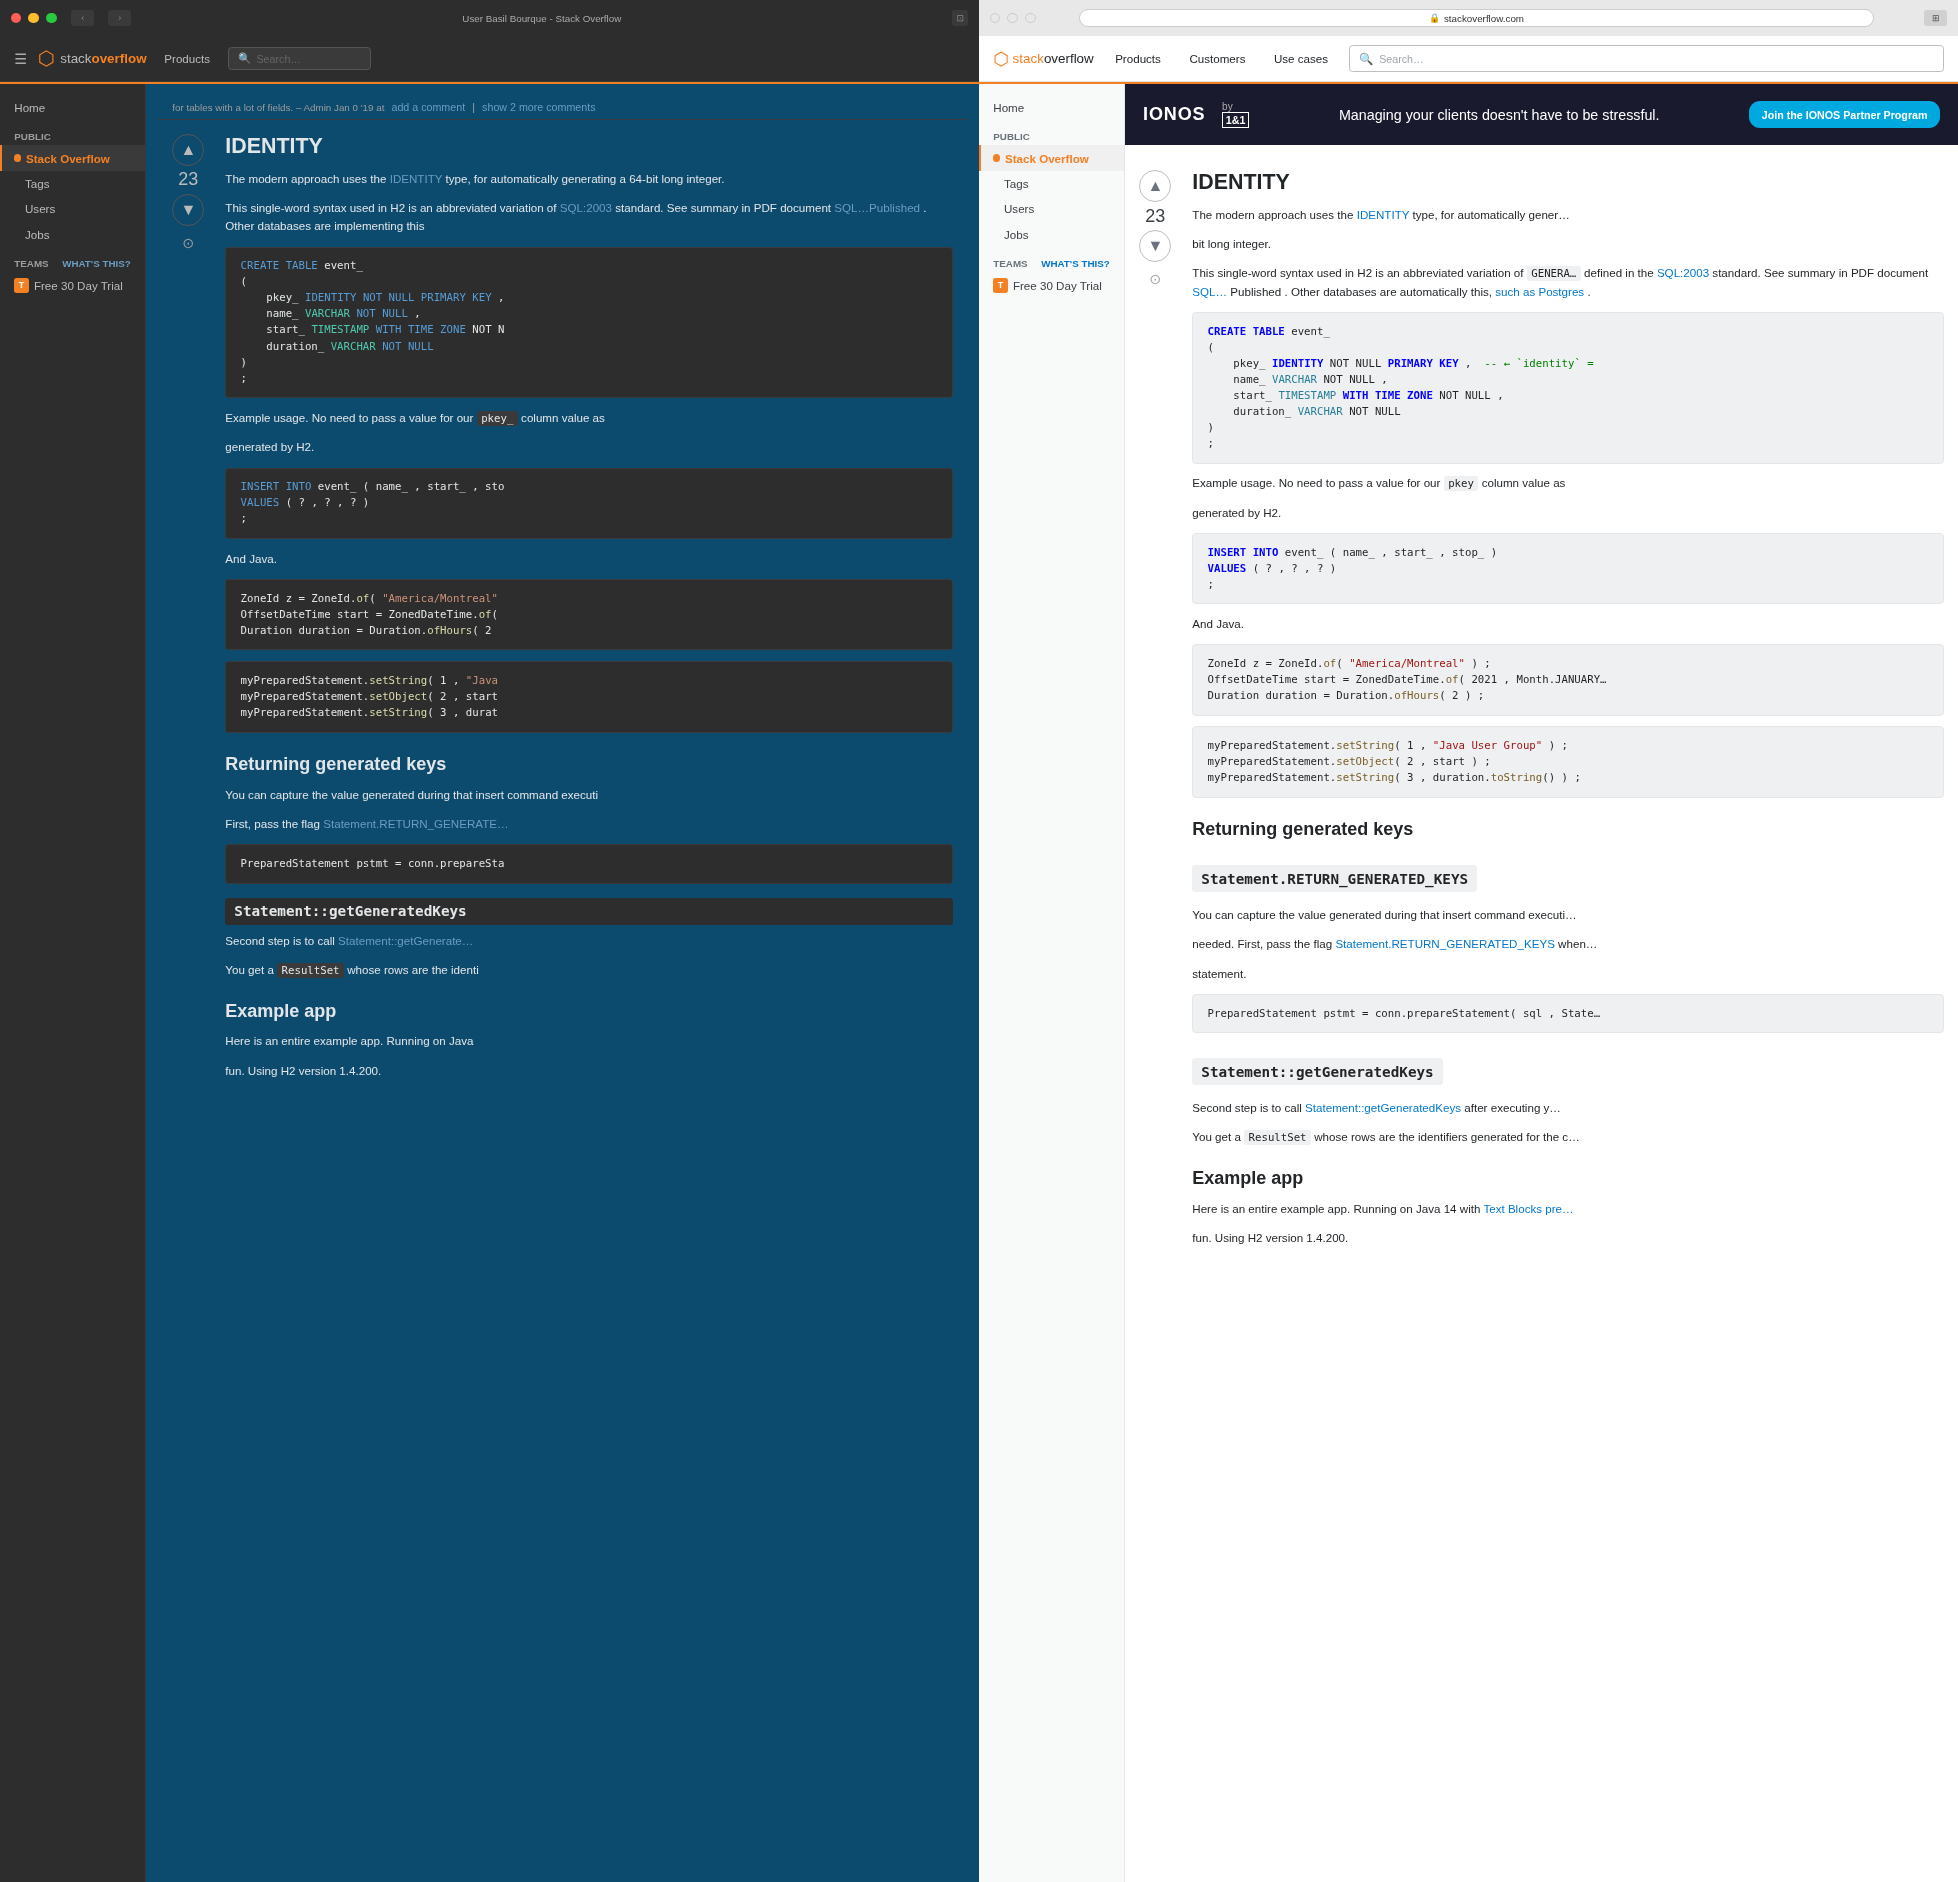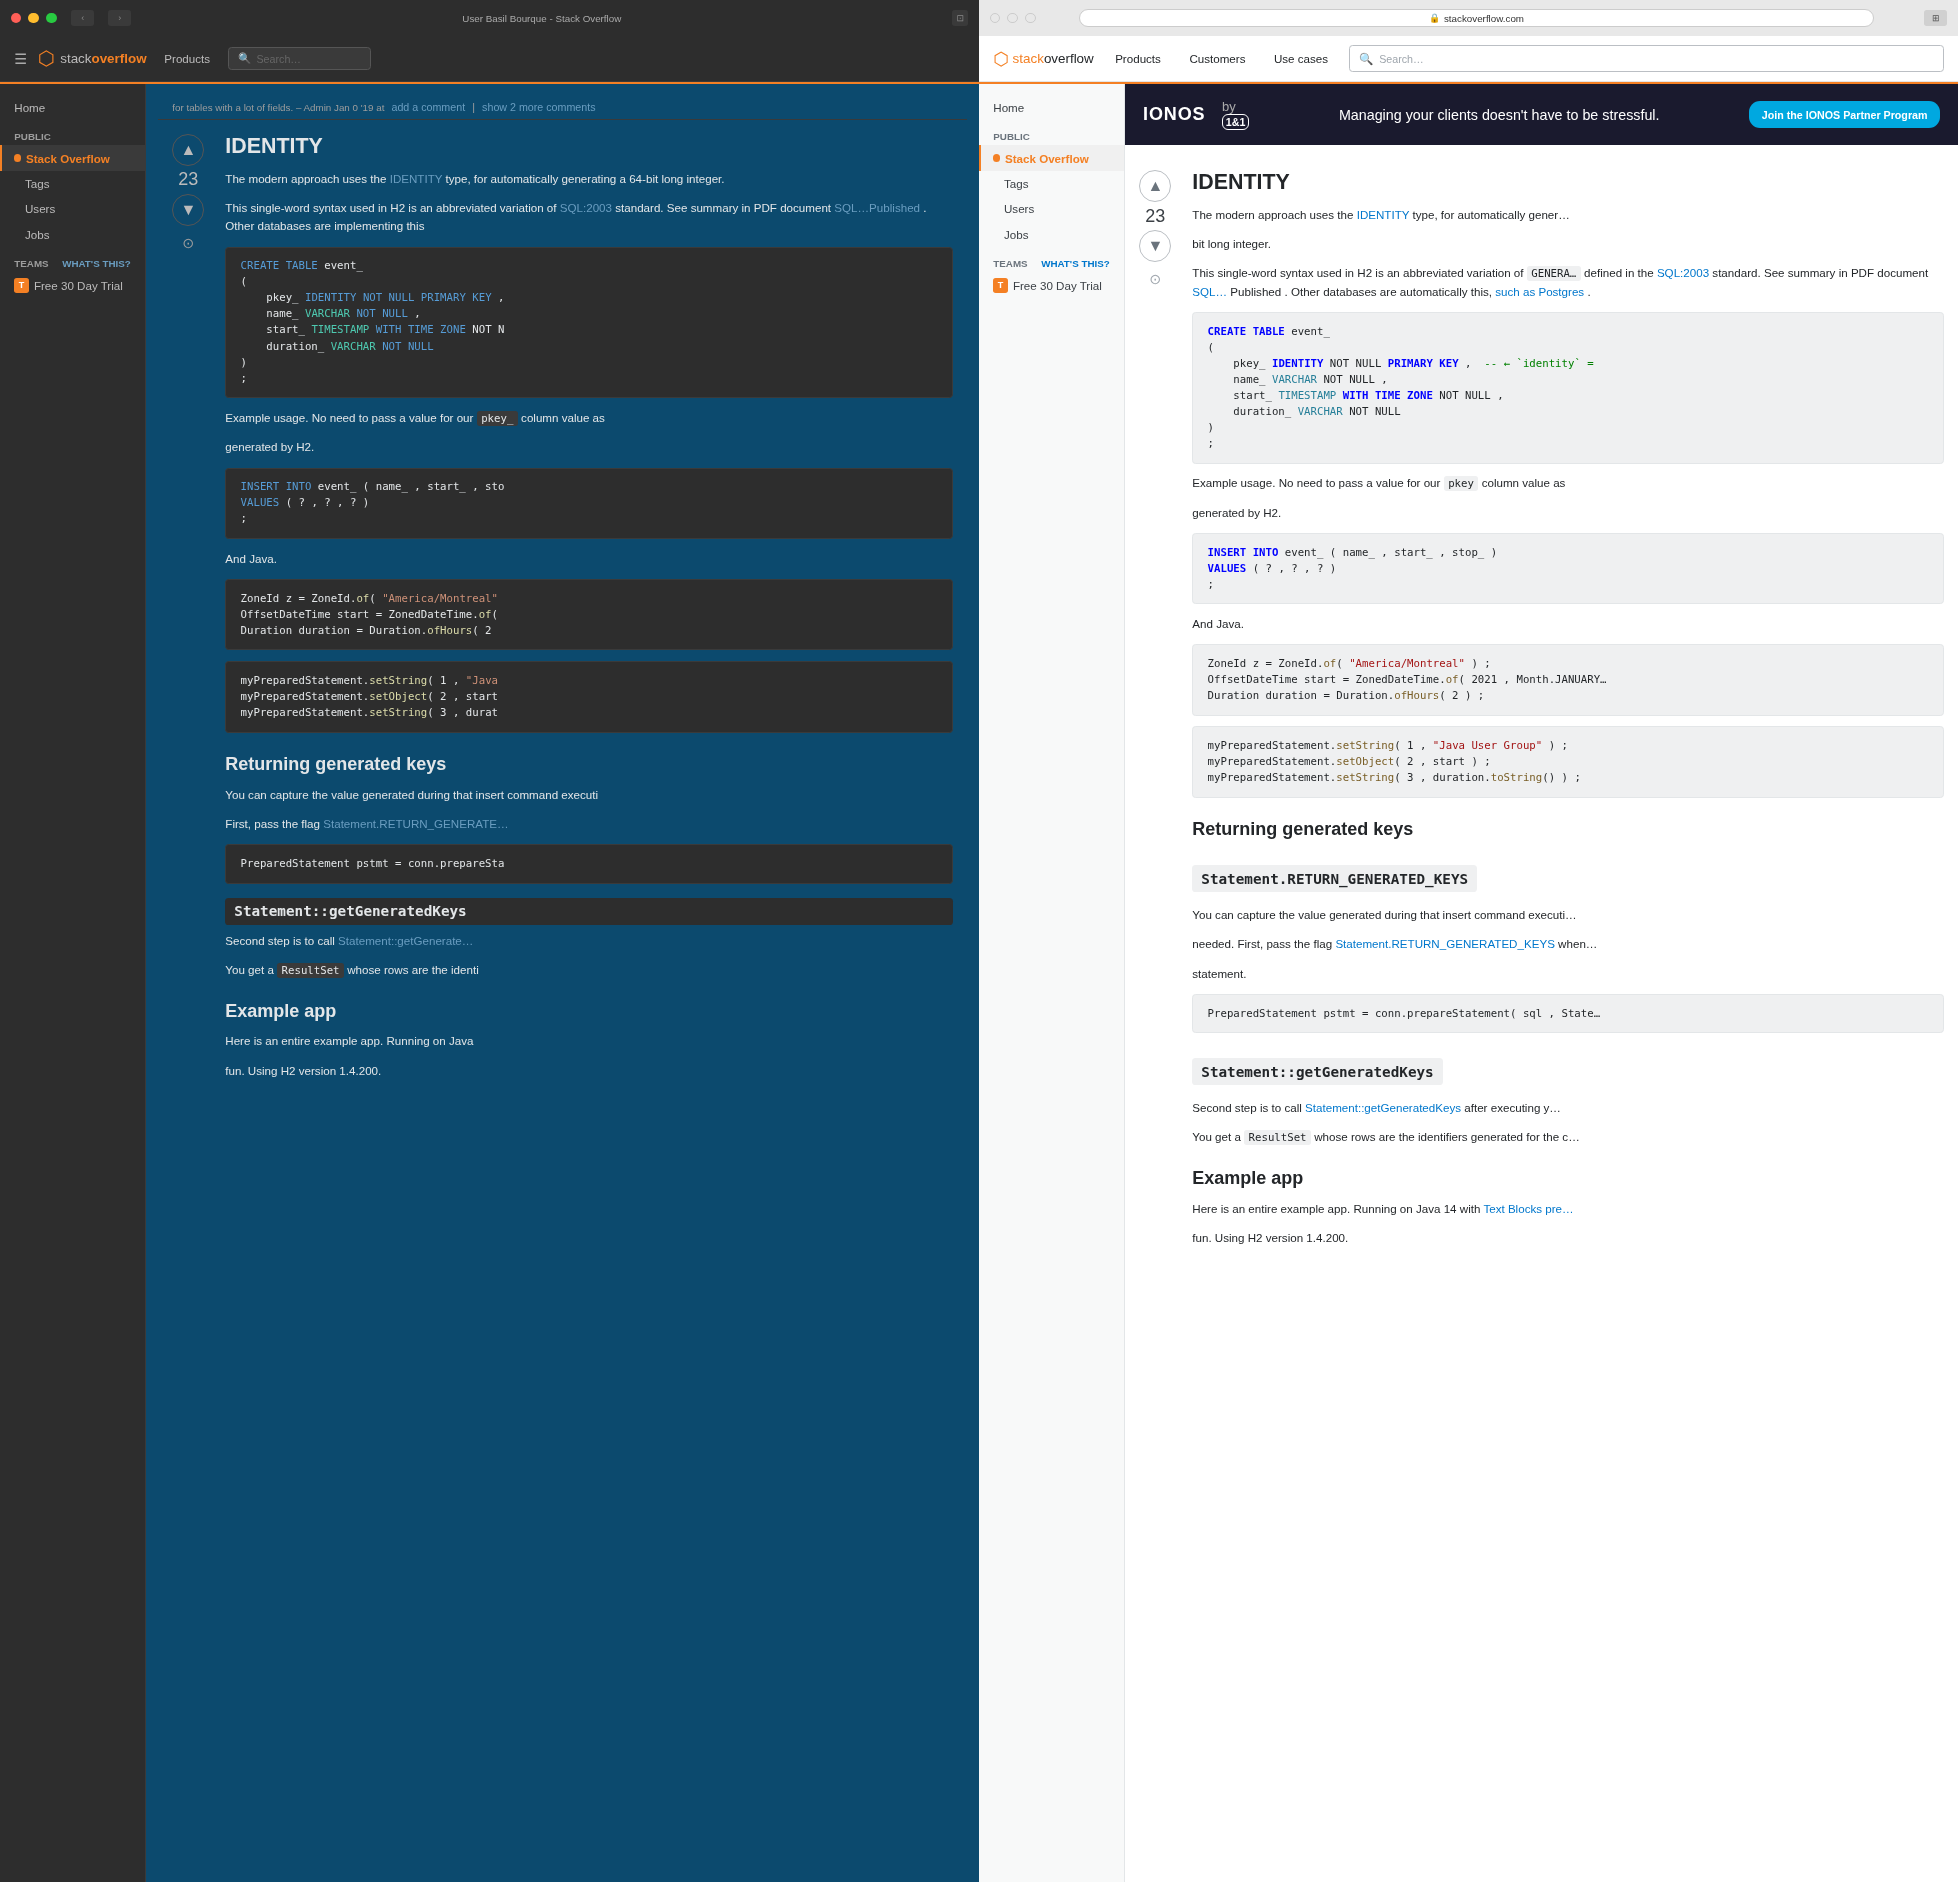--- a/index.html
+++ b/index.html
@@ -317,22 +317,22 @@
       display: flex;
       align-items: center;
       justify-content: space-between;
       padding: 0 18px;
       margin-bottom: 10.7px;
       position: relative;
       overflow: hidden;
     }
     .ionos-logo { display: flex; align-items: center; gap: 13px; }
     .ionos-text-main { color: white; font-size: 18px; font-weight: 900; letter-spacing: 0.9px; }
-    .ionos-by { color: #aaa; font-size: 13px; }
-    .ionos-1and1 { color: white; font-size: 10.7px; font-weight: 700; border: 0.9px solid white; padding: 0.9px 2.7px; border-radius: 6px; }
+    .ionos-by { color: #aaa; font-size: 10px; }
+    .ionos-1and1 { color: white; font-size: 10.7px; font-weight: 700; border: 0.9px solid white; padding: 0.9px 2.7px; border-radius: 0; }
     .ionos-middle-text { color: white; font-size: 14.3px; font-weight: 400; text-align: center; flex: 1; padding: 0 18px; }
     .ionos-btn {
       background: #00a8e0;
       color: white;
       border: none;
       padding: 7.1px 12.5px;
       border-radius: 11px;
       font-size: 10.7px;
       font-weight: 600;
       cursor: pointer;

